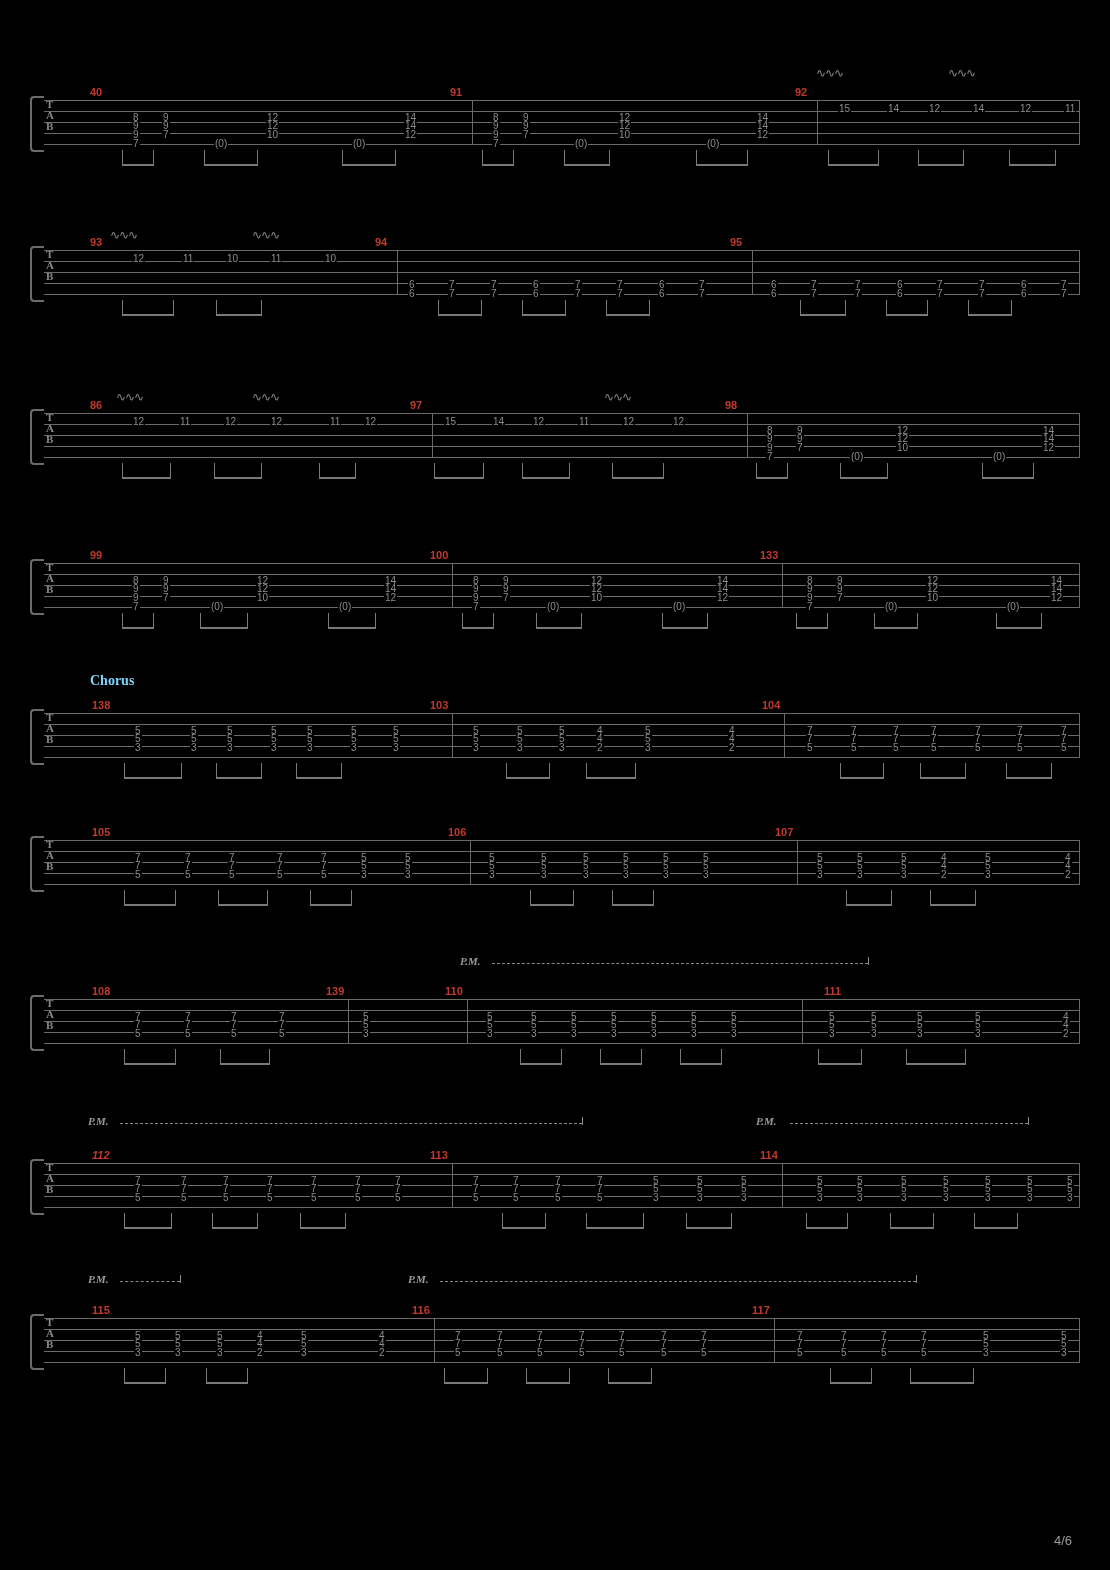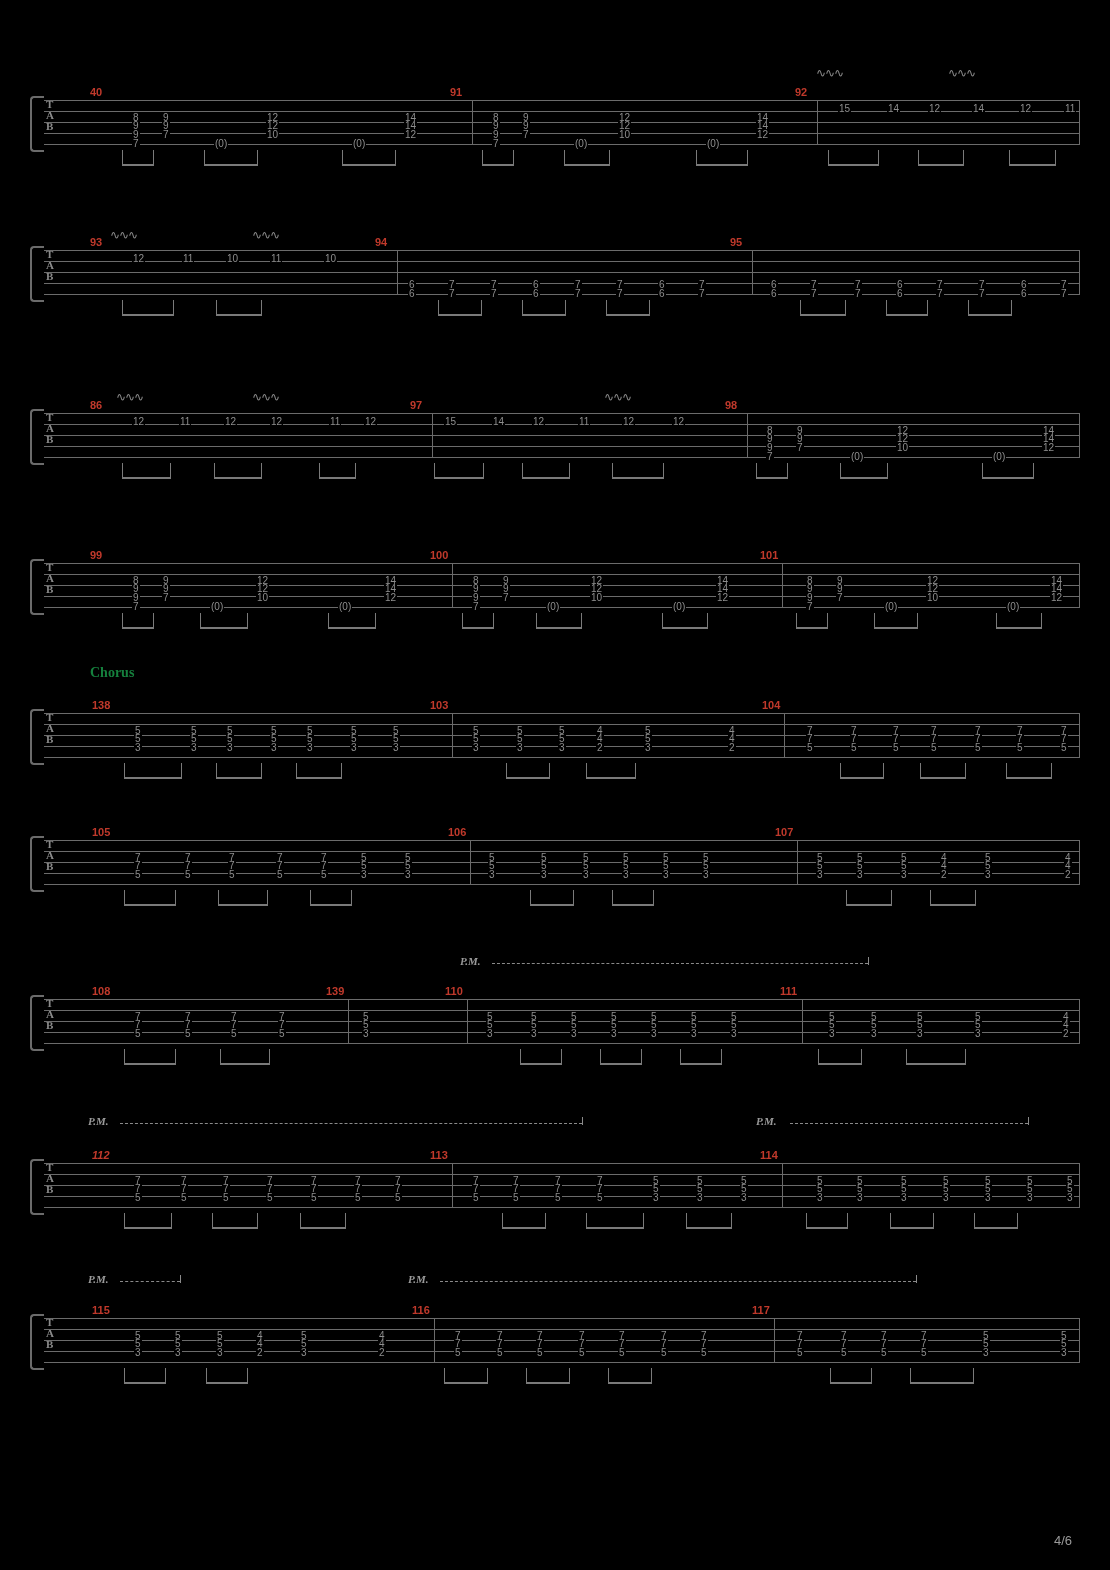--- a/index.html
+++ b/index.html
@@ -132,21 +132,22 @@
     position: absolute;
     width: 1px;
     height: 8px;
     background: #8a8a8a;
   }
   .section {
     position: absolute;
     font-family: "Liberation Serif", serif;
     font-size: 14px;
     font-weight: bold;
-    color: #15803d;
+    color: #7dd3fc;
+    margin-top: 8px;
   }
   .pagenum {
     position: absolute;
     right: 38px;
     bottom: 22px;
     font-family: "Liberation Sans", sans-serif;
     font-size: 13px;
     color: #9a9a9a;
   }
 </style>
@@ -408,21 +409,21 @@
           <div class="note" style="left: 1006px; top: 21.4px;">14</div>
           <div class="note" style="left: 1006px; top: 30.2px;">12</div>
         </div>
         <div class="tabclef">
           <span>T</span>
           <span>A</span>
           <span>B</span>
         </div>
         <div class="barnum" style="left: 60px; top: -14px;">99</div>
         <div class="barnum" style="left: 400px; top: -14px;">100</div>
-        <div class="barnum" style="left: 730px; top: -14px;">101</div>
+        <div class="barnum" style="left: 730px; top: -14px;">133</div>
         <div class="beamgrp" style="left: 92px; top: 50px; width: 30px;"></div>
         <div class="beamgrp" style="left: 170px; top: 50px; width: 46px;"></div>
         <div class="beamgrp" style="left: 298px; top: 50px; width: 46px;"></div>
         <div class="beamgrp" style="left: 432px; top: 50px; width: 30px;"></div>
         <div class="beamgrp" style="left: 506px; top: 50px; width: 44px;"></div>
         <div class="beamgrp" style="left: 632px; top: 50px; width: 44px;"></div>
         <div class="beamgrp" style="left: 766px; top: 50px; width: 30px;"></div>
         <div class="beamgrp" style="left: 844px; top: 50px; width: 42px;"></div>
         <div class="beamgrp" style="left: 966px; top: 50px; width: 44px;"></div>
       </div>
@@ -666,21 +667,21 @@
           <div class="note" style="left: 1018px; top: 30.2px;">2</div>
         </div>
         <div class="tabclef">
           <span>T</span>
           <span>A</span>
           <span>B</span>
         </div>
         <div class="barnum" style="left: 62px; top: -14px;">108</div>
         <div class="barnum" style="left: 296px; top: -14px;">139</div>
         <div class="barnum" style="left: 415px; top: -14px;">110</div>
-        <div class="barnum" style="left: 750px; top: -14px;">111</div>
+        <div class="barnum" style="left: 794px; top: -14px;">111</div>
         <div class="pm" style="left: 430px; top: -44px;">P.M.</div>
         <div class="pmline" style="left: 462px; width: 376px; top: -36px;"></div>
         <div class="pmend" style="left: 838px; top: -42px;"></div>
         <div class="beamgrp" style="left: 94px; top: 50px; width: 50px;"></div>
         <div class="beamgrp" style="left: 190px; top: 50px; width: 48px;"></div>
         <div class="beamgrp" style="left: 490px; top: 50px; width: 40px;"></div>
         <div class="beamgrp" style="left: 570px; top: 50px; width: 40px;"></div>
         <div class="beamgrp" style="left: 650px; top: 50px; width: 40px;"></div>
         <div class="beamgrp" style="left: 788px; top: 50px; width: 42px;"></div>
         <div class="beamgrp" style="left: 876px; top: 50px; width: 58px;"></div>

